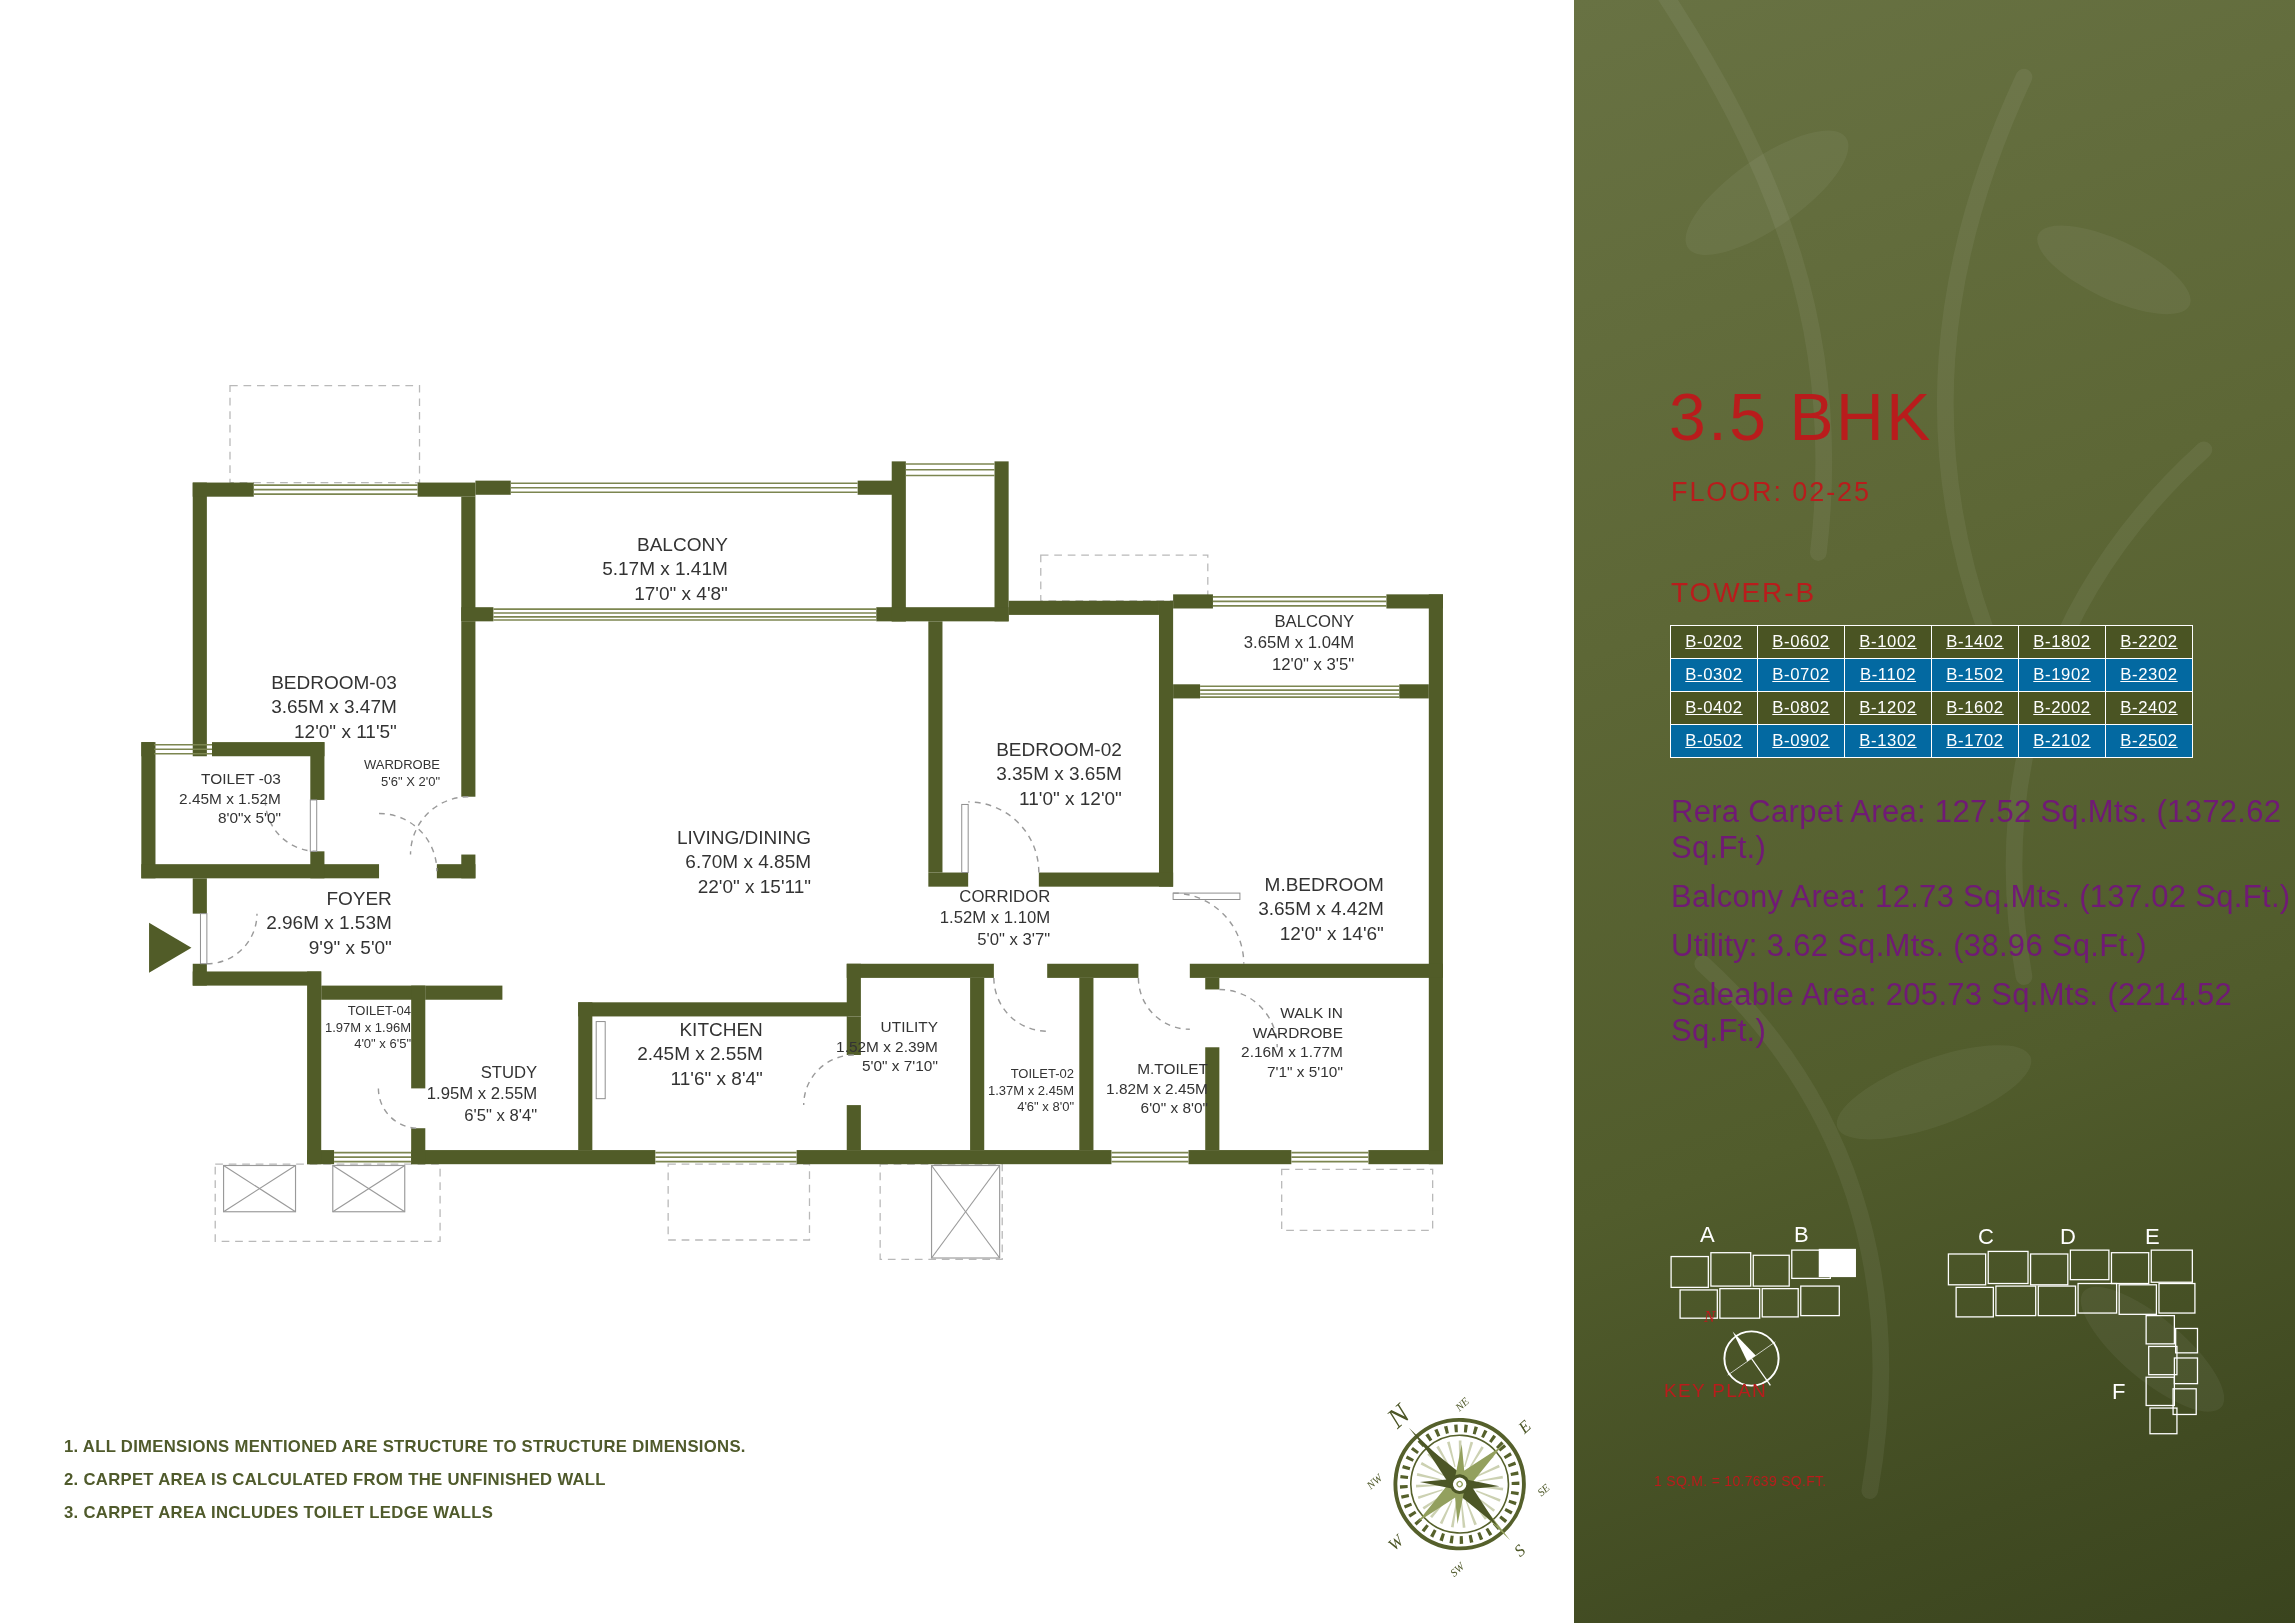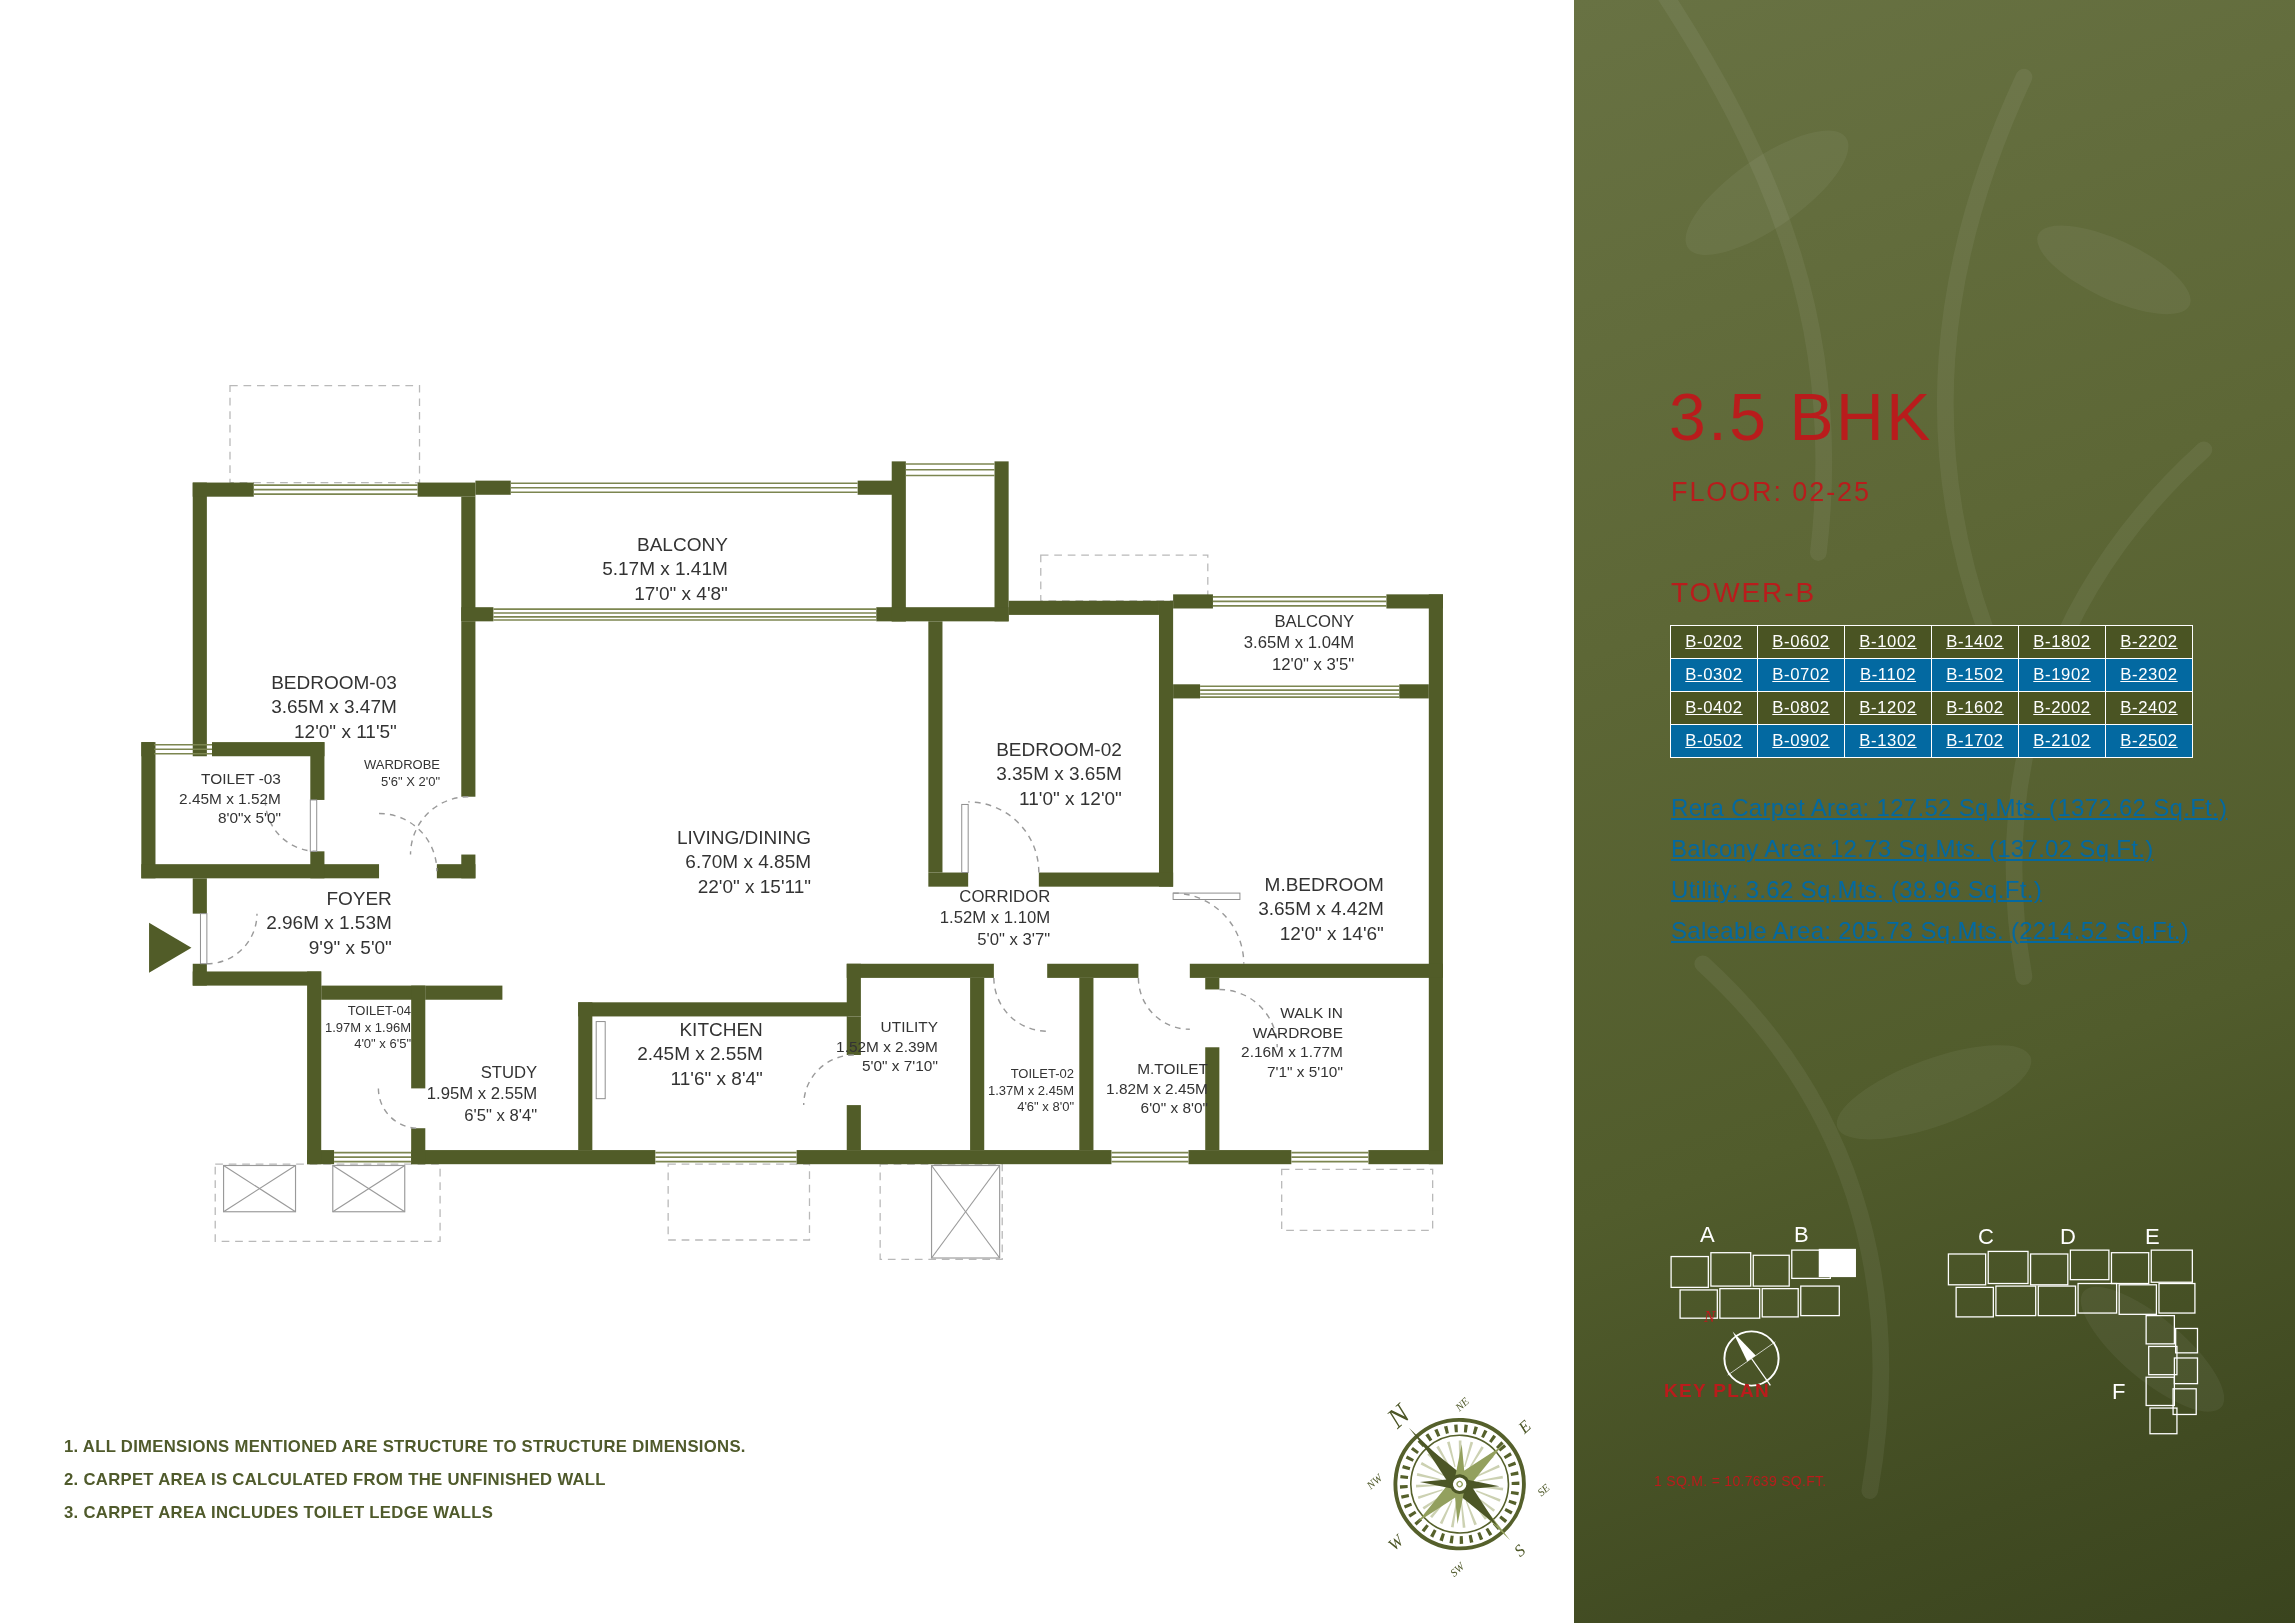--- a/index.html
+++ b/index.html
@@ -24,24 +24,24 @@
   .leaf-deco{position:absolute;left:1574px;top:0;width:722px;height:1623px;pointer-events:none;}
   .sb-text{position:absolute;color:#b91c1c;}
   .sb-title{left:1669px;top:379px;font-size:66px;font-weight:300;letter-spacing:2.6px;}
   .sb-floor{left:1671px;top:477px;font-size:27px;font-weight:300;letter-spacing:1.9px;}
   .sb-tower{left:1671px;top:577px;font-size:28px;font-weight:400;letter-spacing:1.9px;}
   .unit-table{position:absolute;left:1670px;top:625px;border-collapse:collapse;}
   .unit-table td{width:84px;height:30px;text-align:center;vertical-align:middle;
     border:1.3px solid #fff;color:#fff;font-size:16.7px;letter-spacing:0.6px;text-decoration:underline;}
   .r-dark td{background:#4a5423;}
   .r-light td{background:#0369a1;margin-top:24px;}
-  .sb-areas{position:absolute;left:1671px;top:794px;color:#0369a1;font-size:24px;text-decoration:underline;}
+  .sb-areas{position:absolute;left:1671px;top:794px;color:#701a75;font-size:31px;}
   .sb-areas div{margin-bottom:13px;letter-spacing:0.3px;}
   .kp-letter{position:absolute;color:#fff;font-size:22px;font-weight:400;}
-  .kp-caption{left:1664px;top:1380px;font-size:19px;letter-spacing:1.3px;font-weight:700;}
+  .kp-caption{left:1664px;top:1380px;font-size:19px;letter-spacing:1.3px;font-weight:400;}
   .kp-north{left:1704px;top:1307px;font-size:16.7px;font-family:"Liberation Serif",serif;font-style:italic;}
   .kp-conv{left:1654px;top:1473px;font-size:14px;letter-spacing:0.3px;}
   svg{display:block;}
 </style>
 </head>
 <body>
 
 <div class="canvas">
 
   <svg class="plan-svg" width="1574" height="1623" viewBox="0 0 2450 2526">

